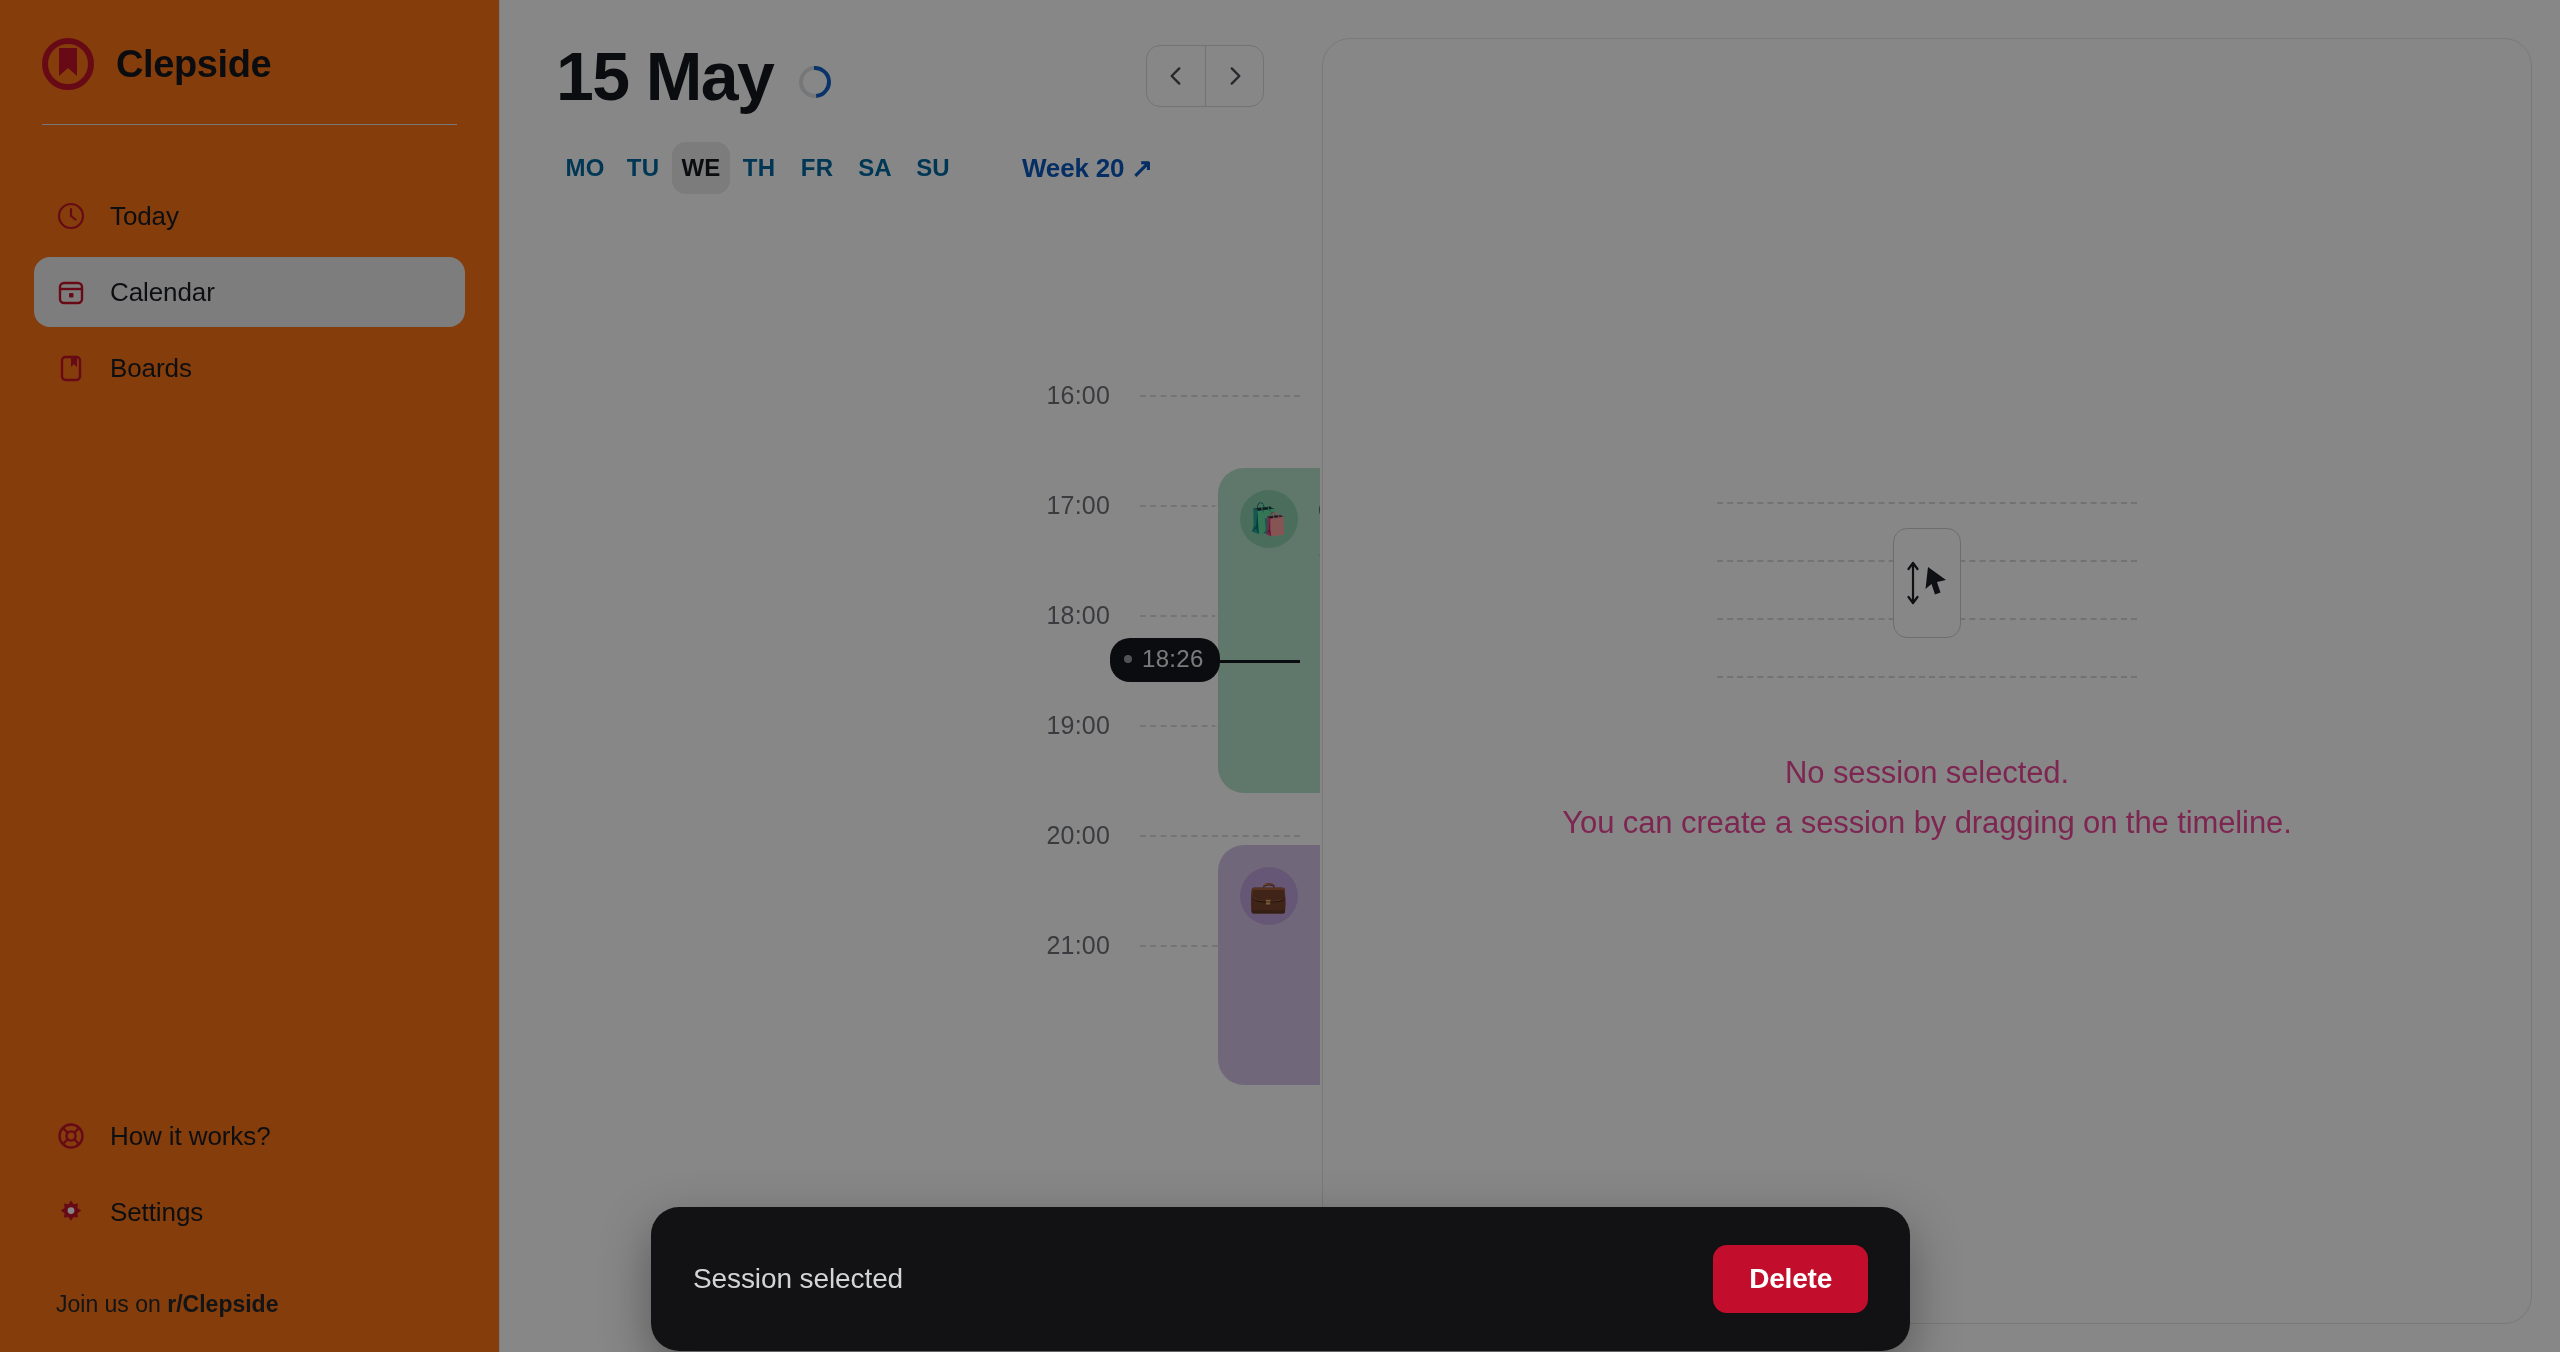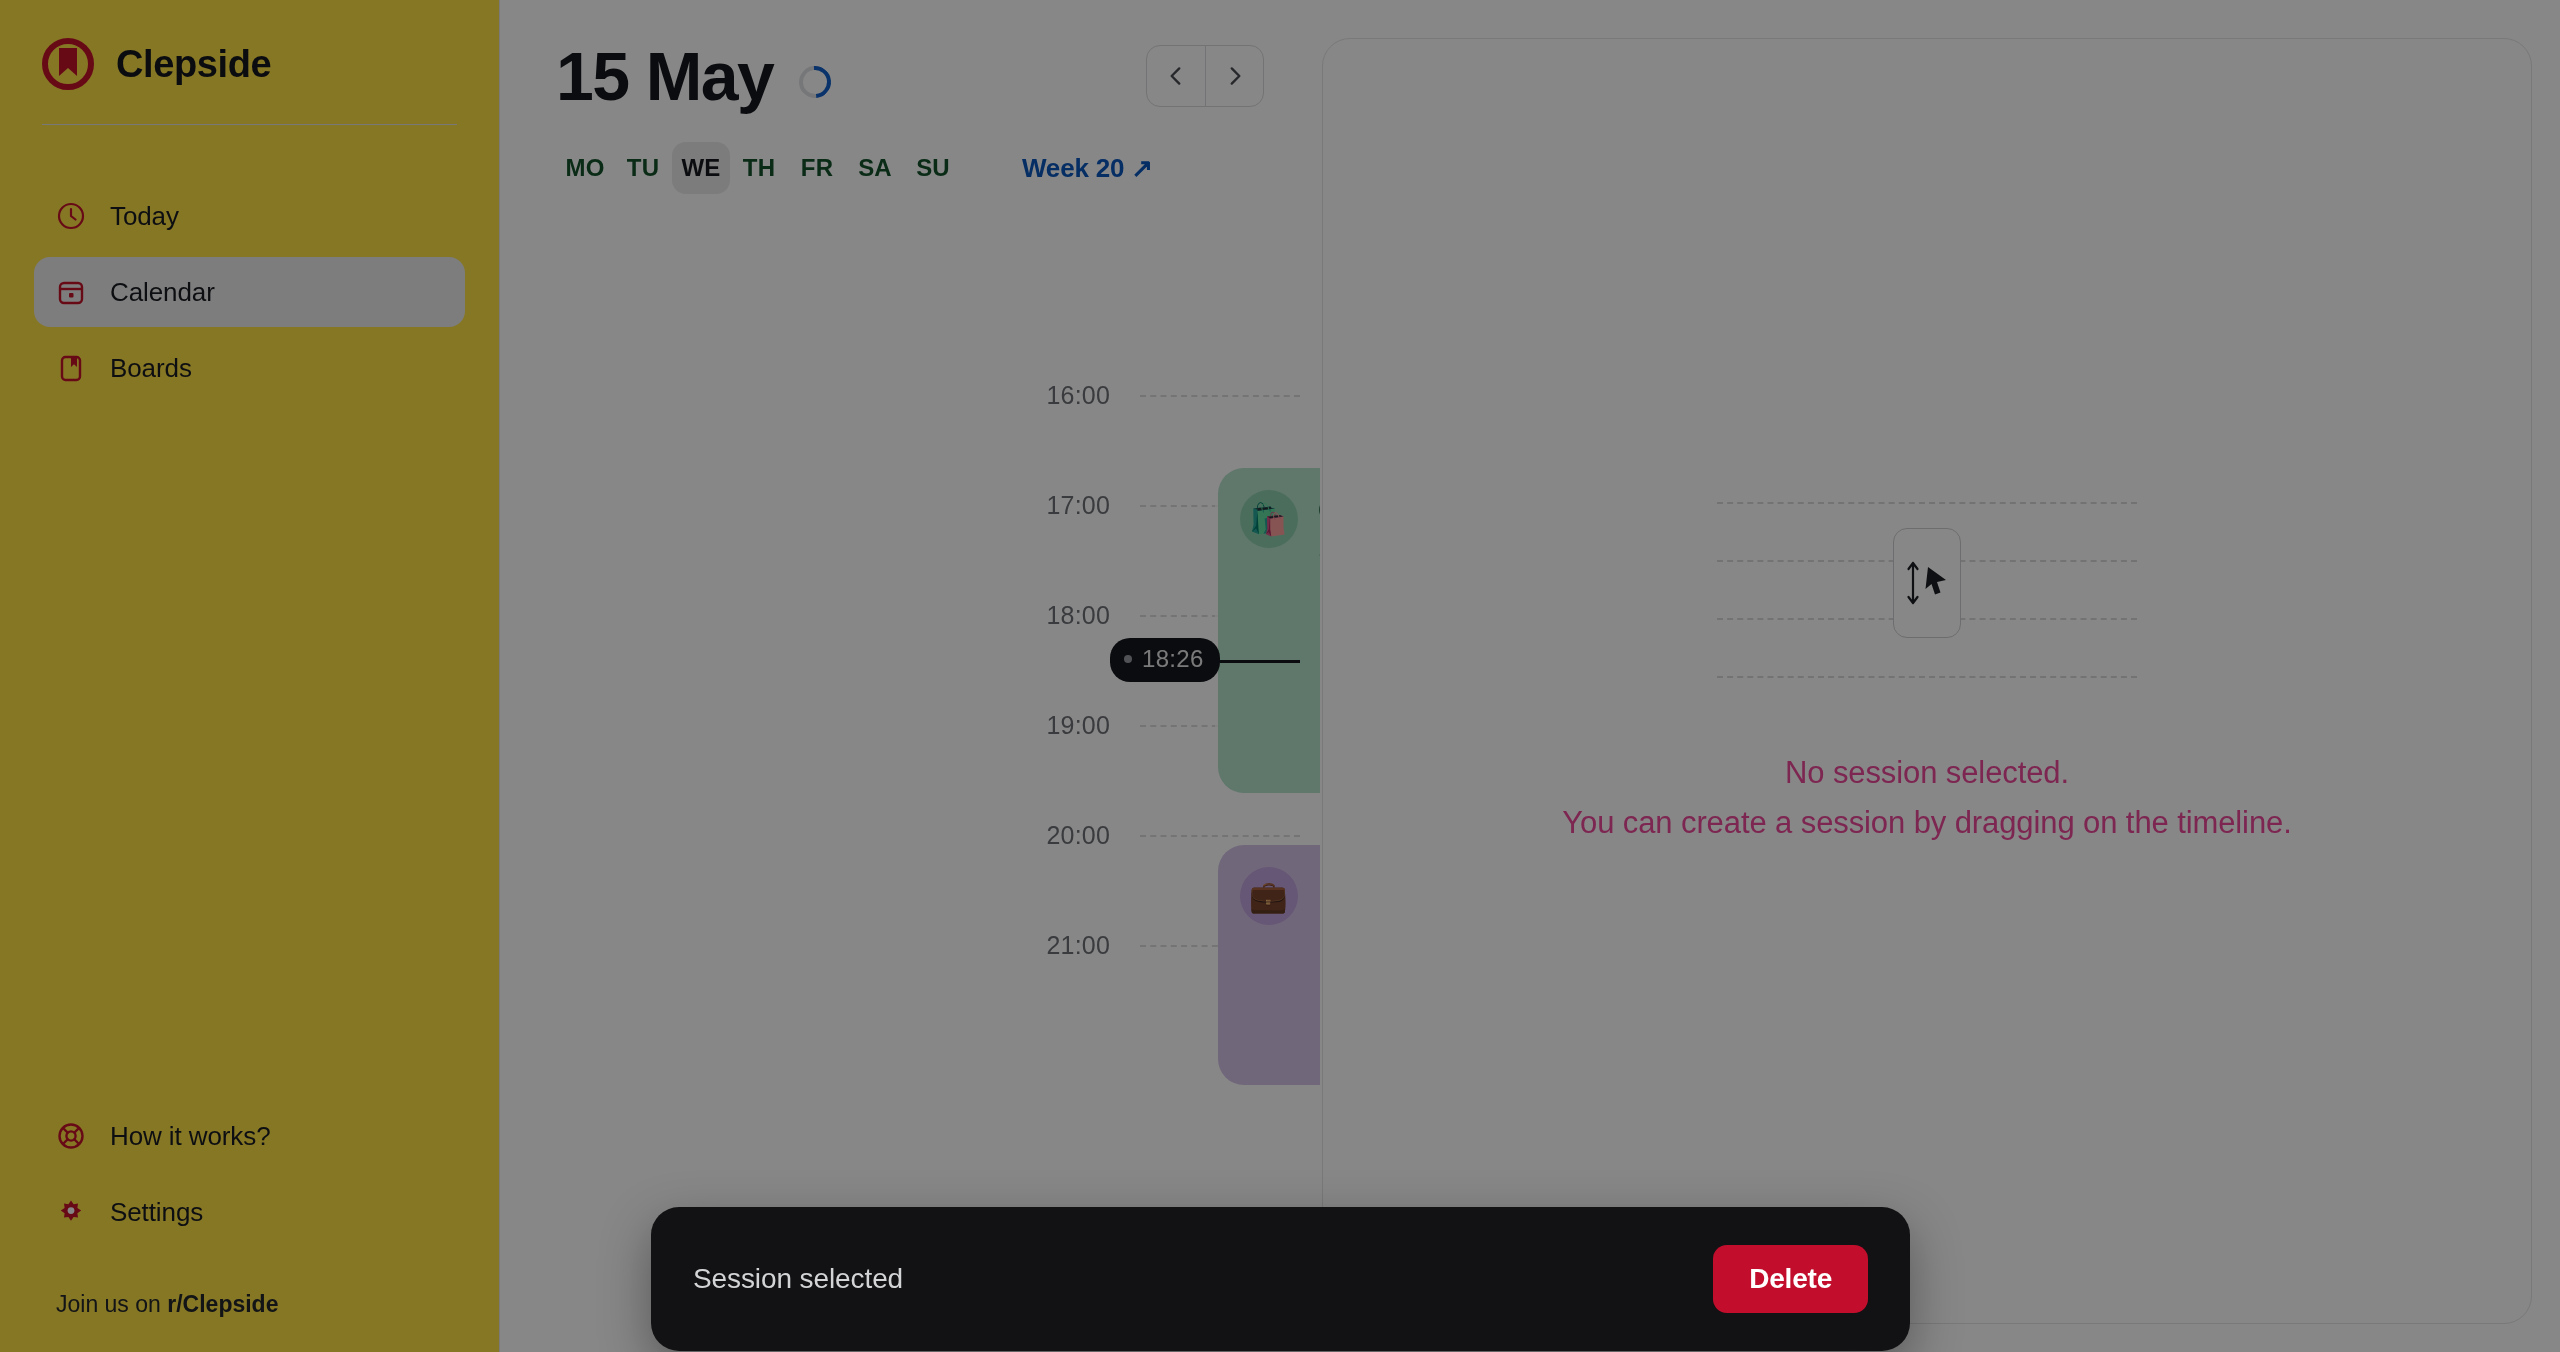--- a/index.html
+++ b/index.html
@@ -33,21 +33,21 @@
     background: rgba(0,0,0,0.47);
     z-index: 50;
     pointer-events: none;
   }
 
   
   #sidebar {
     width: 500px;
     height: 100%;
     flex: 0 0 500px;
-    background: #fde047;
+    background: #f97316;
     border-right: 1px solid #e6e6e6;
     padding: 38px 34px 34px 34px;
     display: flex;
     flex-direction: column;
   }
 
   .brand {
     display: flex;
     align-items: center;
     gap: 22px;
@@ -156,21 +156,21 @@
     align-items: center;
     margin-top: 18px;
     height: 56px;
   }
   .dow {
     width: 58px;
     height: 52px;
     display: flex; align-items: center; justify-content: center;
     font-size: 24px;
     font-weight: bold;
-    color: #14532d;
+    color: #0369a1;
     border-radius: 14px;
     cursor: pointer;
     letter-spacing: 0.2px;
   }
   .dow.current {
     background: #eaeaea;
     color: #16181d;
   }
   .week-link {
     margin-left: 60px;

